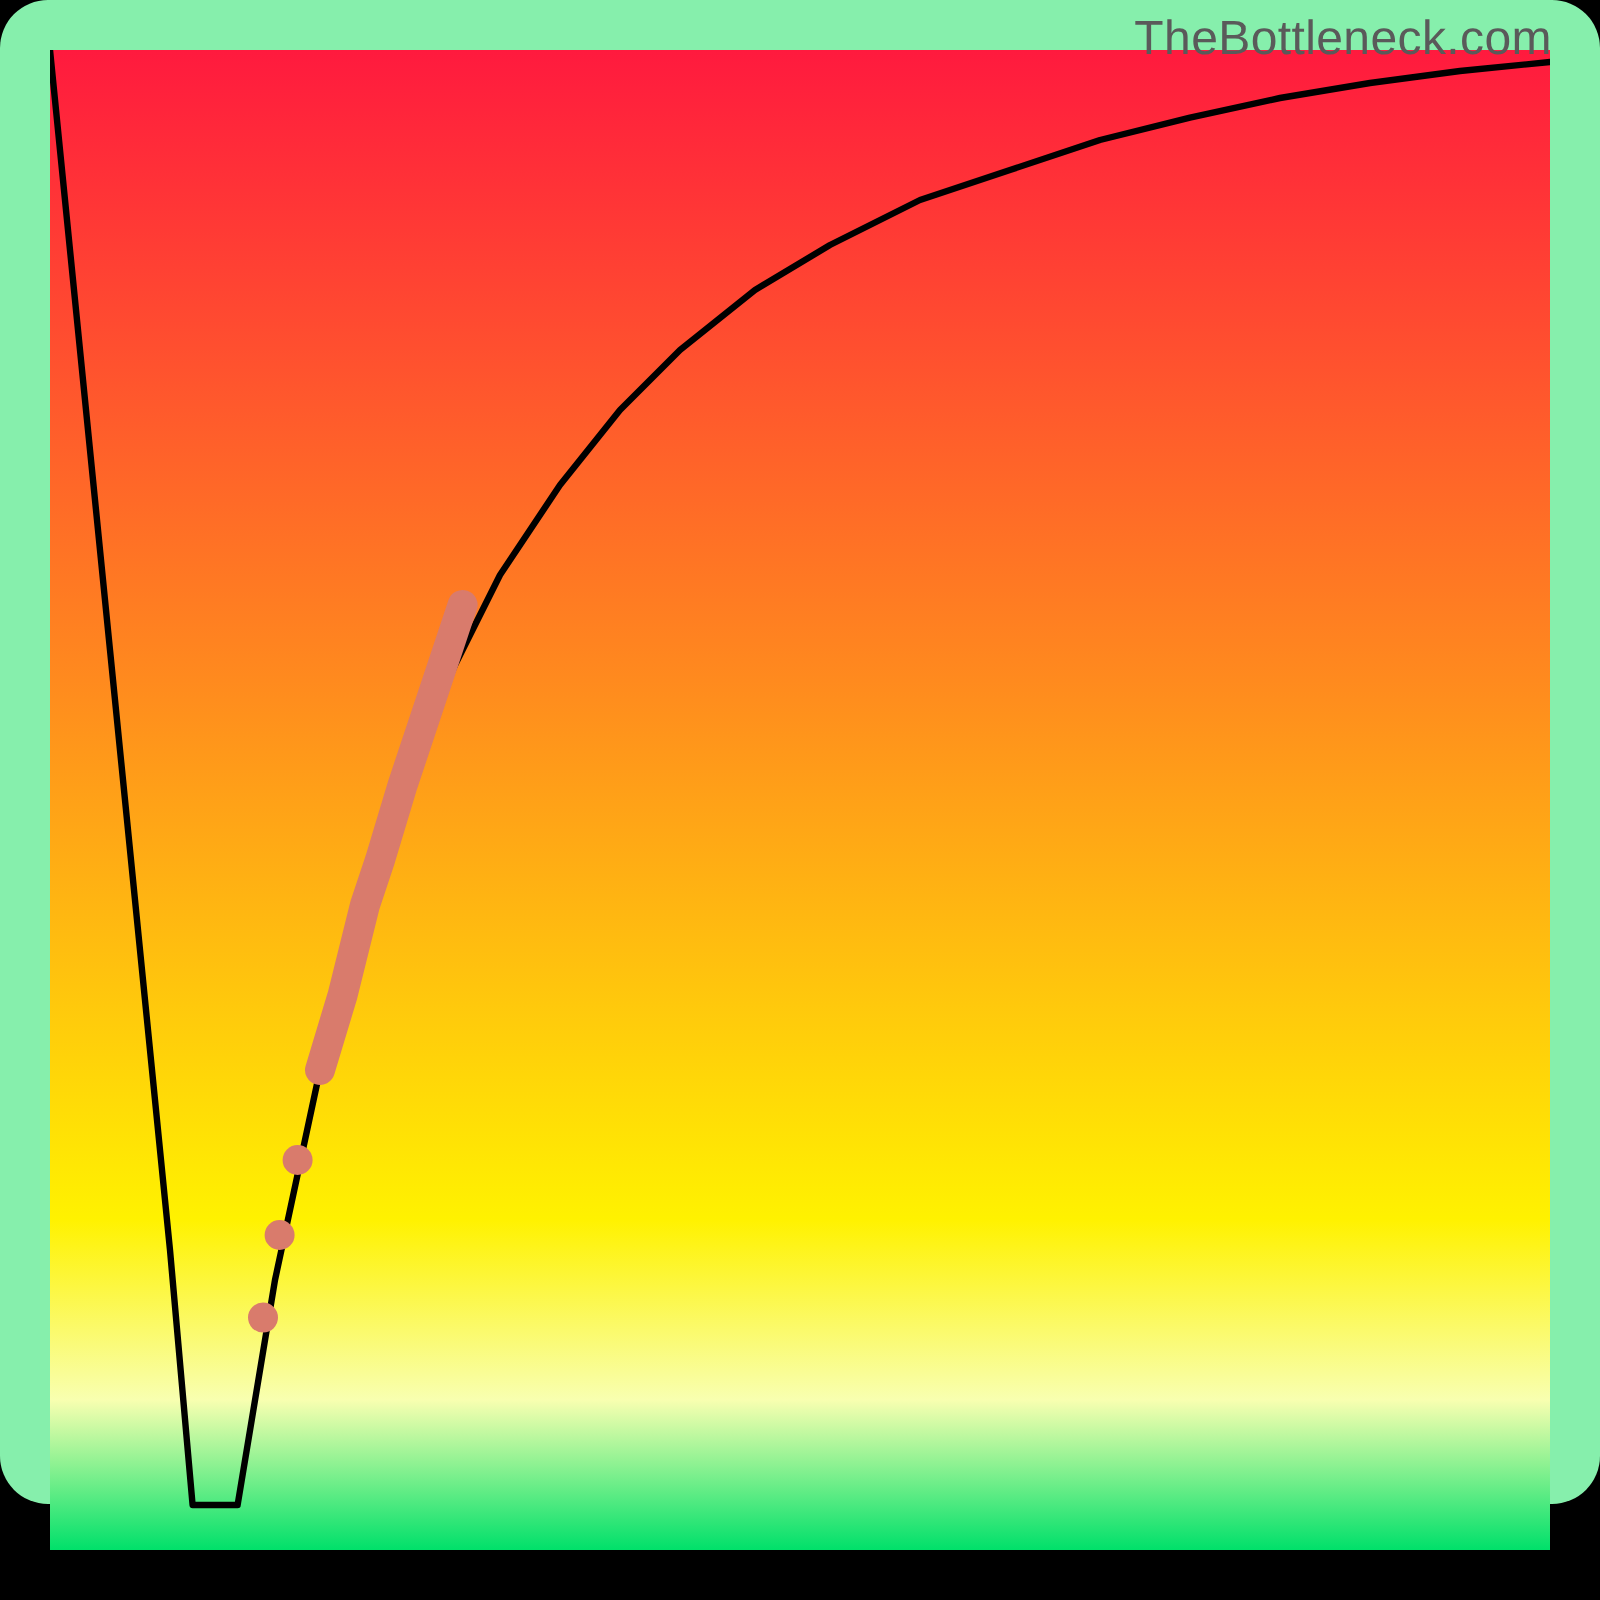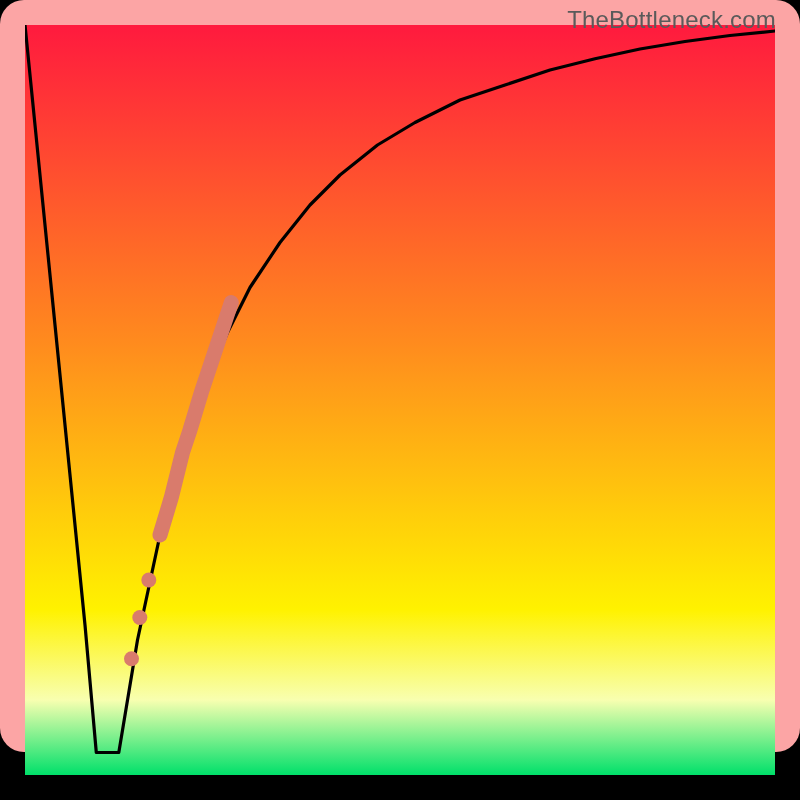--- a/index.html
+++ b/index.html
@@ -8,21 +8,21 @@
     width: 800px;
     height: 800px;
     overflow: hidden;
     background: #000;
     font-family: Arial, Helvetica, sans-serif;
   }
   .frame {
     position: relative;
     width: 800px;
     height: 752px;
-    background: #fca5a5;
+    background: #86efac;
     border-radius: 24px;
   }
   .plot {
     position: absolute;
     left: 25px;
     top: 25px;
     width: 750px;
     height: 750px;
     overflow: hidden;
   }

